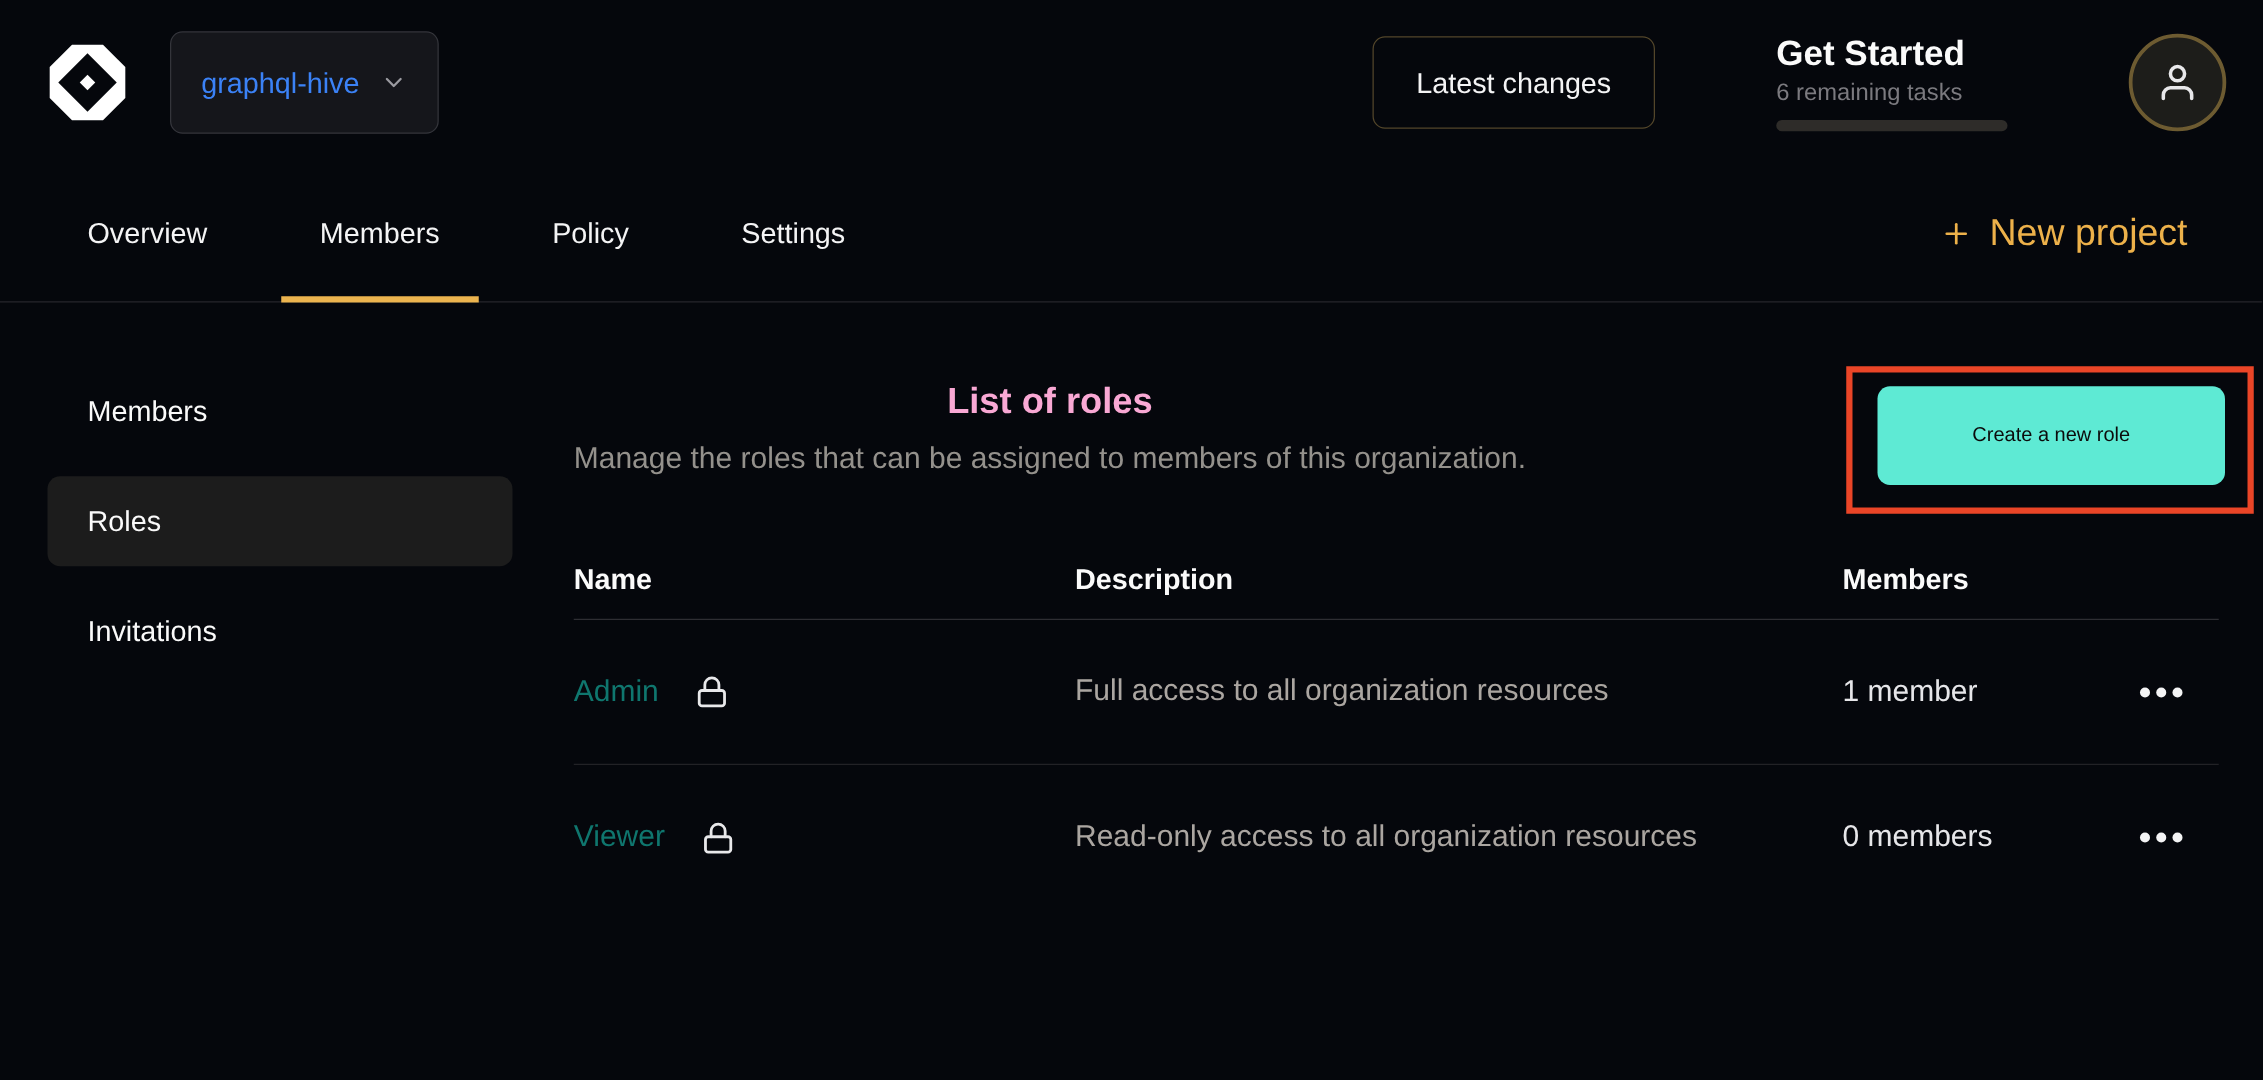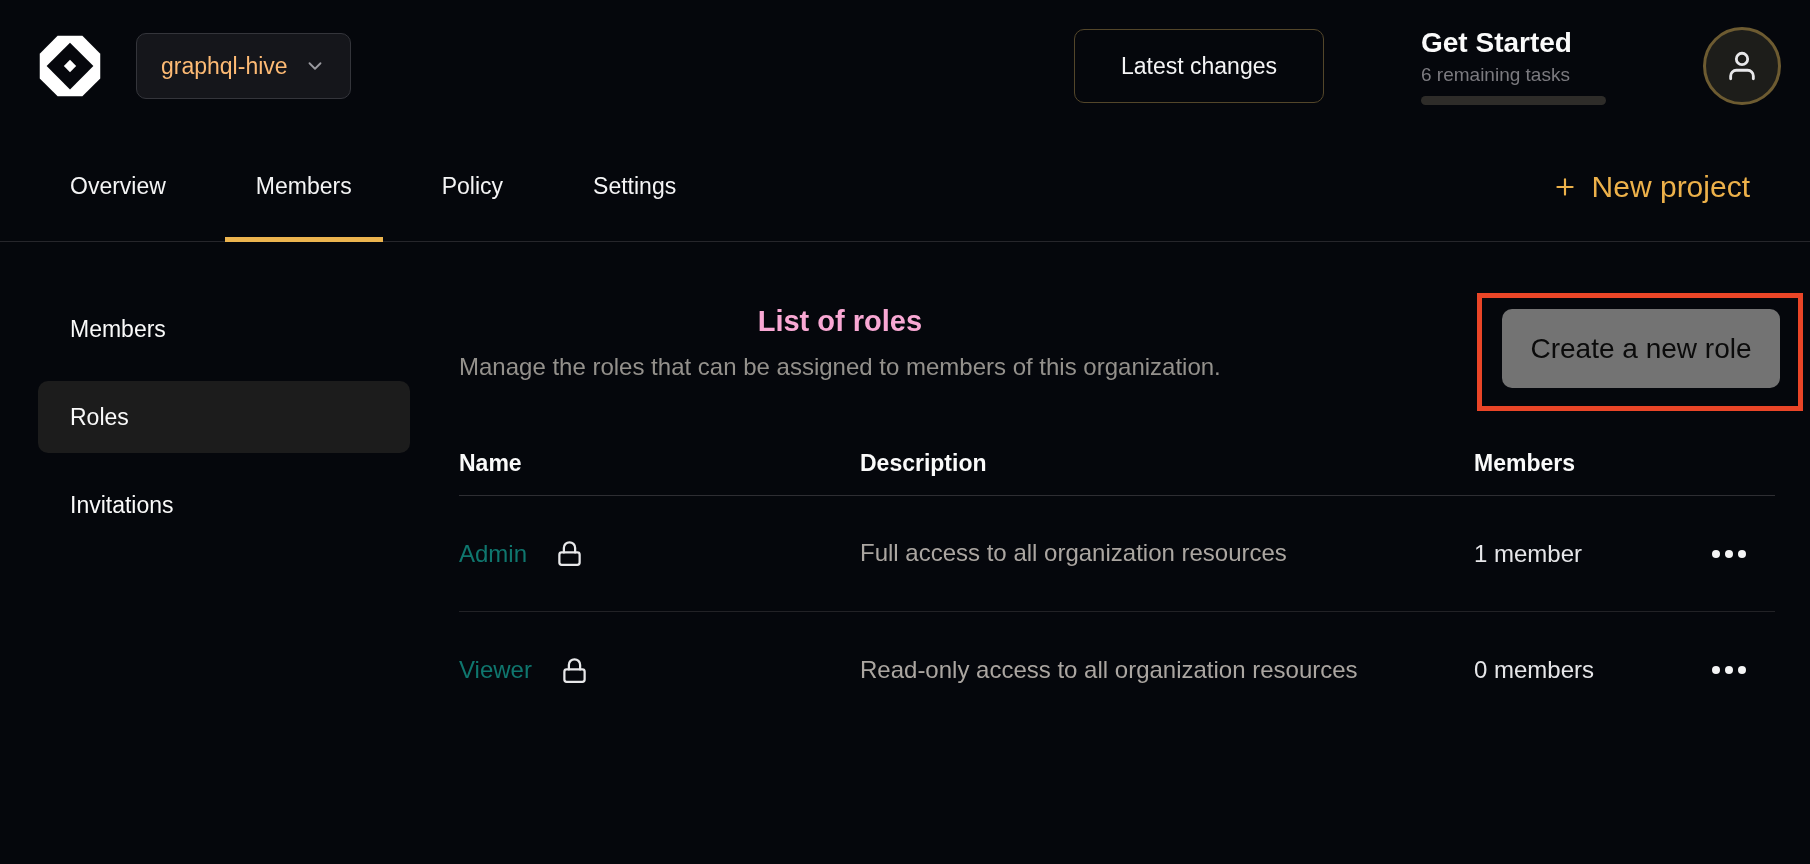--- a/index.html
+++ b/index.html
@@ -14,38 +14,38 @@
   
   .topbar {
     height: 132px;
     padding: 0 29px 0 37px;
     display: flex;
     align-items: center;
   }
   .logo { width: 66px; height: 72px; flex-shrink: 0; }
   .org-selector {
     margin-left: 33px;
-    height: 66px;
+    height: 82px;
     padding: 0 24px;
     display: flex;
     align-items: center;
     gap: 16px;
     background: #15161b;
     border: 1px solid #34353b;
     border-radius: 10px;
     font-size: 23px;
-    color: #fdba74;
+    color: #3b82f6;
     cursor: pointer;
   }
   .chevron { width: 22px; height: 22px; stroke: #9a9aa0; }
 
   .latest-changes {
     margin-left: auto;
     height: 74px;
-    padding: 0 46px;
+    padding: 0 34px;
     display: flex;
     align-items: center;
     background: transparent;
     border: 1px solid #53462a;
     border-radius: 10px;
     font-size: 23px;
     color: #f4f4f5;
     font-family: inherit;
     cursor: pointer;
     text-align: center;
@@ -137,25 +137,25 @@
   .page-title { margin-top: 12px; font-size: 29px; font-weight: 700; color: #f9a8d4; text-align: center; }
   .page-subtitle { margin-top: 15px; font-size: 24px; color: #94918c; }
   .annotation-box {
     border: 5px solid #ea4527;
     padding: 11px 18px 18px 20px;
     margin-right: -28px;
     flex-shrink: 0;
   }
   .create-role-btn {
     width: 278px; height: 79px;
-    background: #737373;
+    background: #5eead4;
     color: #0b0b0b;
     border: none;
     border-radius: 10px;
-    font-size: 28px;
+    font-size: 16px;
     font-weight: 500;
     font-family: inherit;
     display: flex; align-items: center; justify-content: center;
     cursor: pointer;
   }
 
   
   .roles-table { margin-top: 21px; }
   .t-head, .t-row {
     display: grid;

